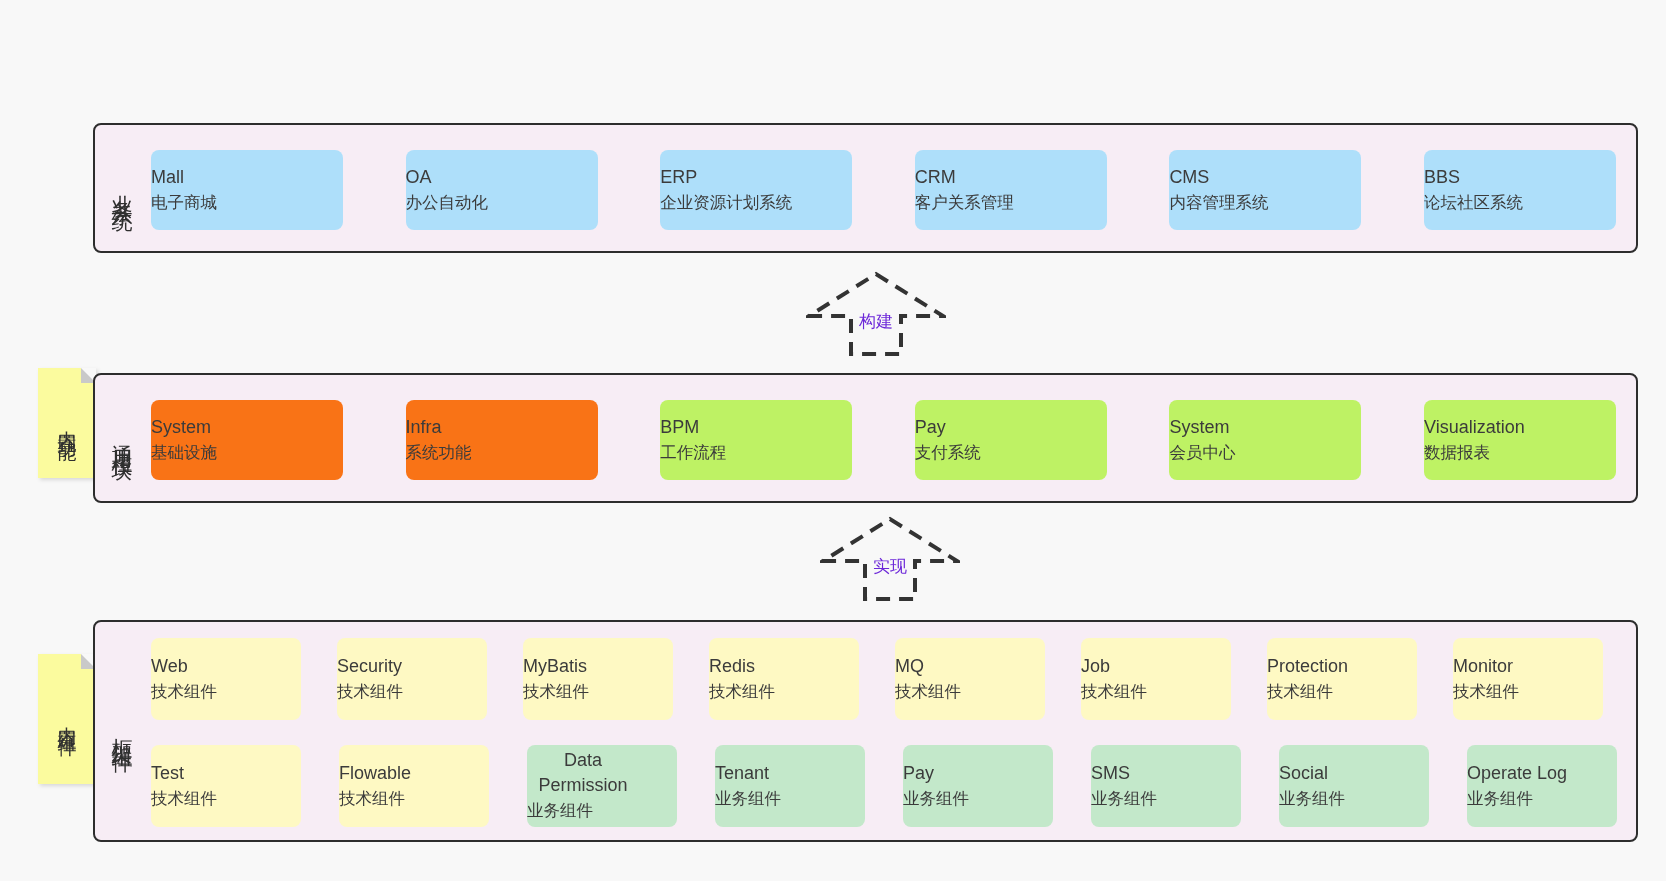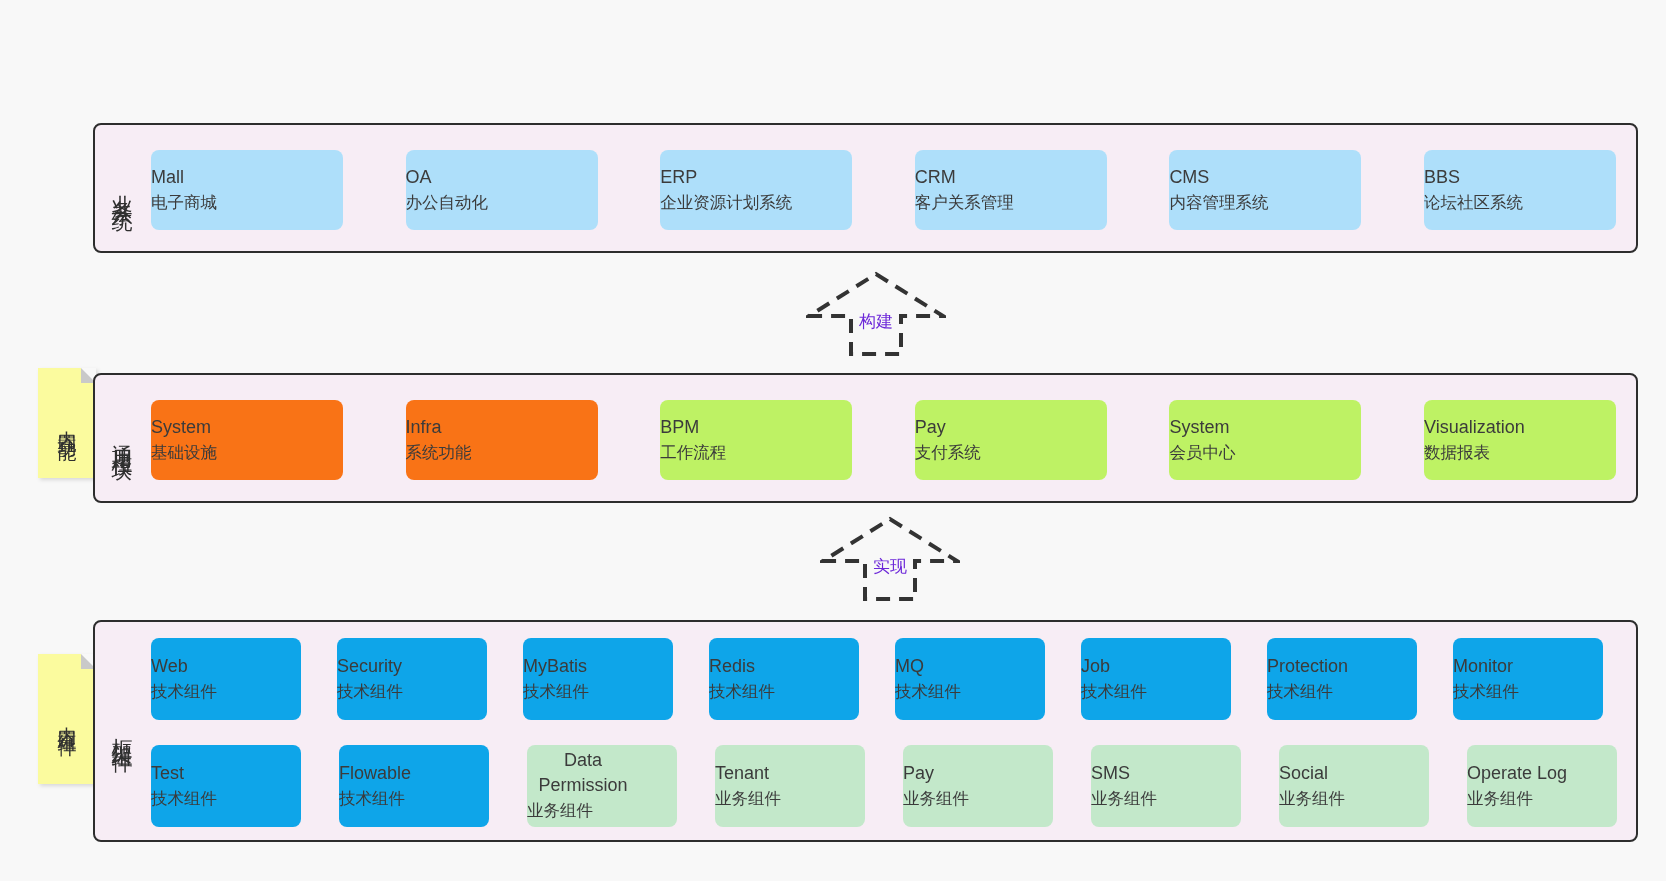--- a/index.html
+++ b/index.html
@@ -46,21 +46,21 @@
     text-align:center;line-height:1.38;
   }
   .box .t{font-size:18px;}
   .box .s{font-size:16.5px;margin-top:3px;font-family:Liberation Mono, monospace;}
   .box8{width:150px;height:82px;}
   .box8 .t{max-width:112px;}
 
   .blue  {background:#aedffa;}
   .red   {background:#f97316;}
   .pink  {background:#bef264;}
-  .green {background:#0ea5e9;}
+  .green {background:#fef9c3;}
   .lgreen{background:#c3e8ca;}
 
   
   .sticky{
     position:absolute;width:58px;background:#fbfb9e;
     box-shadow:2px 2px 4px rgba(0,0,0,0.13);
     display:flex;align-items:center;justify-content:center;
   }
   #sticky-functions{left:38px;top:368px;height:110px;}
   #sticky-components{left:38px;top:654px;height:130px;}

